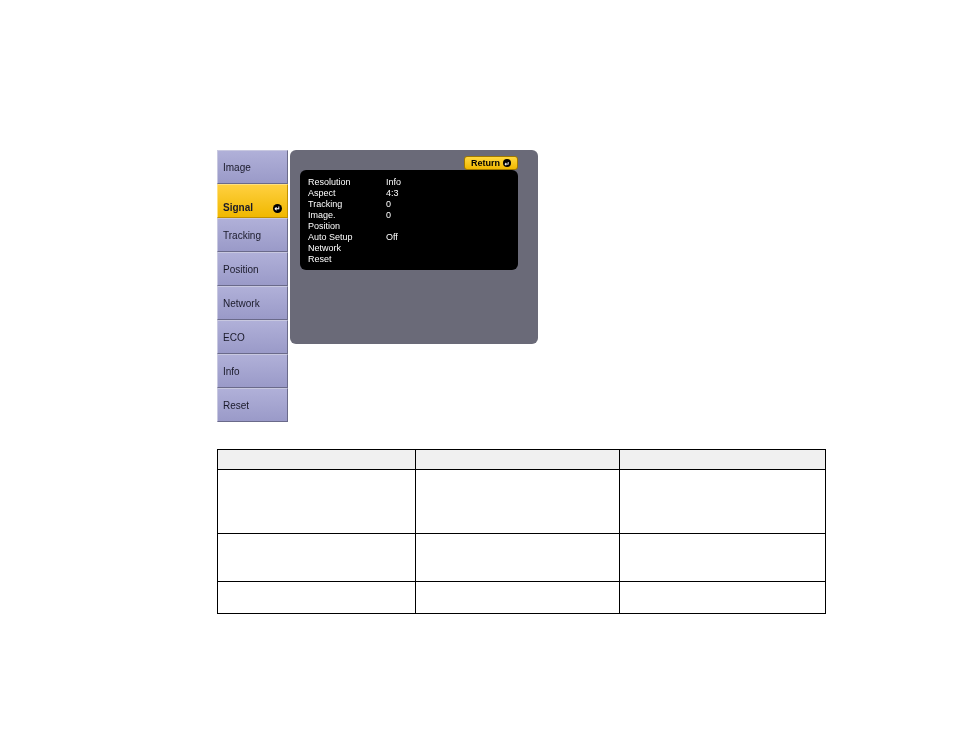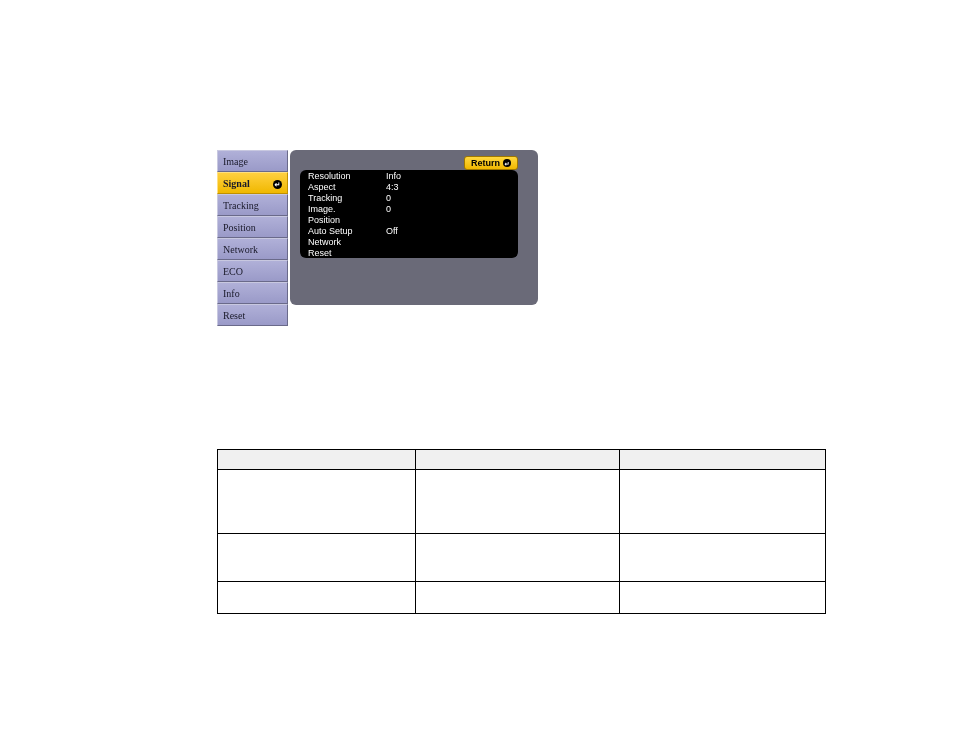--- a/index.html
+++ b/index.html
@@ -16,33 +16,32 @@
       top: 150px;
       display: flex;
       width: 321px;
     }
     .sidebar {
       width: 71px;
       display: flex;
       flex-direction: column;
     }
     .sidebar-item {
-      height: 22px;
+      height: 34px;
       background: linear-gradient(to bottom, #b0b0d8, #9a9ac8);
       border: 1px solid #6a6a8a;
       border-top-color: #c8c8e0;
       border-left-color: #c8c8e0;
       color: #1a1a2a;
       font-size: 10px;
       padding: 4px 5px;
       display: flex;
       align-items: center;
       justify-content: space-between;
       cursor: pointer;
-      font-family: Liberation Serif, serif;
     }
     .sidebar-item.selected {
       background: linear-gradient(to bottom, #ffd040, #f0b800);
       border-color: #c09000;
       border-top-color: #ffe080;
       border-left-color: #ffe080;
       font-weight: bold;
       align-items: flex-end;
     }
     .enter-icon {
@@ -58,21 +57,21 @@
       font-weight: bold;
     }
     .panel {
       flex: 1;
       background: #6a6a78;
       border-radius: 6px;
       padding: 8px 10px;
       margin-left: 2px;
       position: relative;
       width: 247px;
-      height: 155px;
+      height: 194px;
     }
     .return-btn {
       position: absolute;
       top: 6px;
       right: 20px;
       background: linear-gradient(to bottom, #ffd83f, #f0b800);
       border: 1px solid #a07800;
       border-radius: 3px;
       padding: 1px 6px;
       font-size: 9px;
@@ -83,21 +82,21 @@
       cursor: pointer;
     }
     .return-btn .enter-icon { width:8px; height:8px; font-size:6px;}
     .panel-content {
       position: absolute;
       top: 20px;
       left: 10px;
       right: 20px;
       background: #000;
       border-radius: 6px;
-      padding: 0 8px;
+      padding: 6px 8px;
       color: #fff;
       font-size: 9px;
     }
     .panel-row {
       display: flex;
       height: 11px;
       align-items: center;
     }
     .panel-label { width: 78px; }
     .panel-value { flex:1; }

